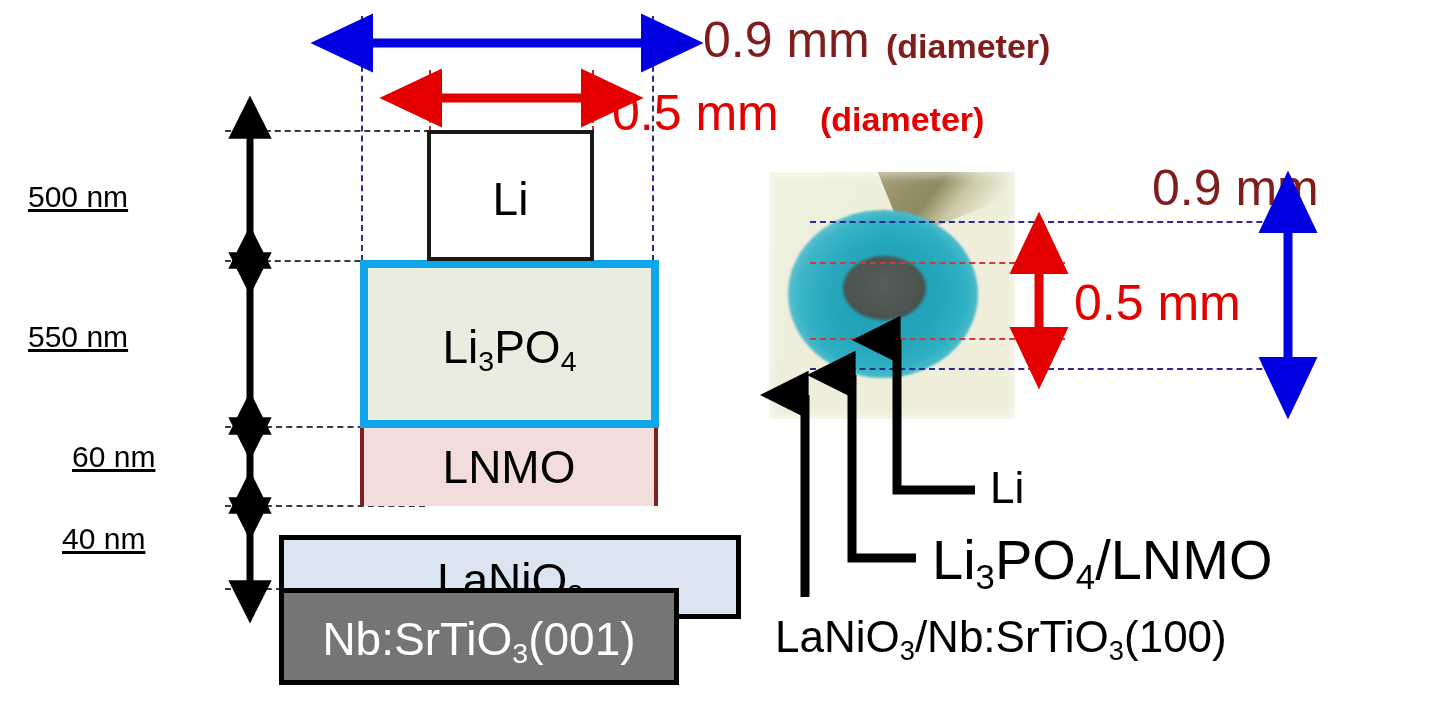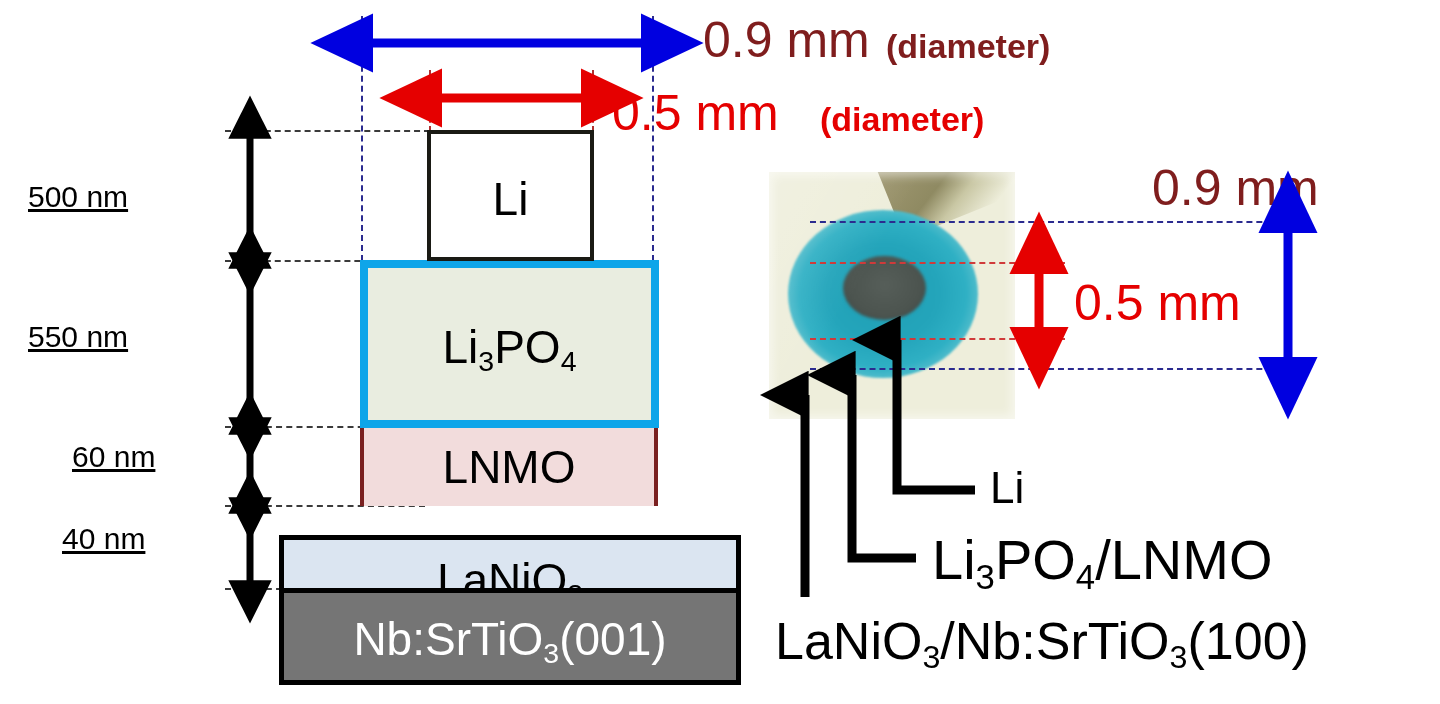--- a/index.html
+++ b/index.html
@@ -72,21 +72,21 @@
     border-right: 4px solid #7a2020;
     border-bottom: none;
     border-top: none;
   }
   #lanio-box {
     left: 279px; top: 535px; width: 462px; height: 84px;
     background: #dbe5f1;
     border: 5px solid #000000;
   }
   #substrate-box {
-    left: 279px; top: 588px; width: 462px; height: 97px;
+    left: 279px; top: 588px; width: 400px; height: 97px;
     background: #757575;
     border: 5px solid #000000;
   }
 
   
   .hguide {
     position: absolute;
     height: 0;
     border-top: 2px dashed #3a3a3a;
   }
@@ -211,21 +211,21 @@
   <div class="hguide-blue" style="left:810px; top:221px; width:492px;"></div>
   <div class="hguide-blue" style="left:810px; top:368px; width:492px;"></div>
   <div class="hguide-red" style="left:810px; top:262px; width:255px;"></div>
   <div class="hguide-red" style="left:810px; top:338px; width:255px;"></div>
 
   <div class="txt dim-num dim-blue" style="left:1152px; top:163px;">0.9 mm</div>
   <div class="txt dim-num dim-red" style="left:1074px; top:278px;">0.5 mm</div>
 
   <div class="txt" style="left:990px; top:466px; font-size:44px;">Li</div>
   <div class="txt" style="left:932px; top:532px; font-size:56px;">Li<span class="sub">3</span>PO<span class="sub">4</span>/LNMO</div>
-  <div class="txt" style="left:775px; top:615px; font-size:52px;">LaNiO<span class="sub">3</span>/Nb:SrTiO<span class="sub">3</span>(100)</div>
+  <div class="txt" style="left:775px; top:615px; font-size:44px;">LaNiO<span class="sub">3</span>/Nb:SrTiO<span class="sub">3</span>(100)</div>
 
   <svg class="overlay" viewBox="0 0 1440 704">
     <defs>
       <marker id="ar-blue-s" markerWidth="7" markerHeight="7" refX="6.4" refY="3.5" orient="auto" markerUnits="strokeWidth">
         <path d="M0,3.5 L7,0.2 L7,6.8 Z" fill="#0000e0"></path>
       </marker>
       <marker id="ar-blue-e" markerWidth="7" markerHeight="7" refX="0.6" refY="3.5" orient="auto" markerUnits="strokeWidth">
         <path d="M7,3.5 L0,0.2 L0,6.8 Z" fill="#0000e0"></path>
       </marker>
       <marker id="ar-red-s" markerWidth="7" markerHeight="7" refX="6.4" refY="3.5" orient="auto" markerUnits="strokeWidth">

